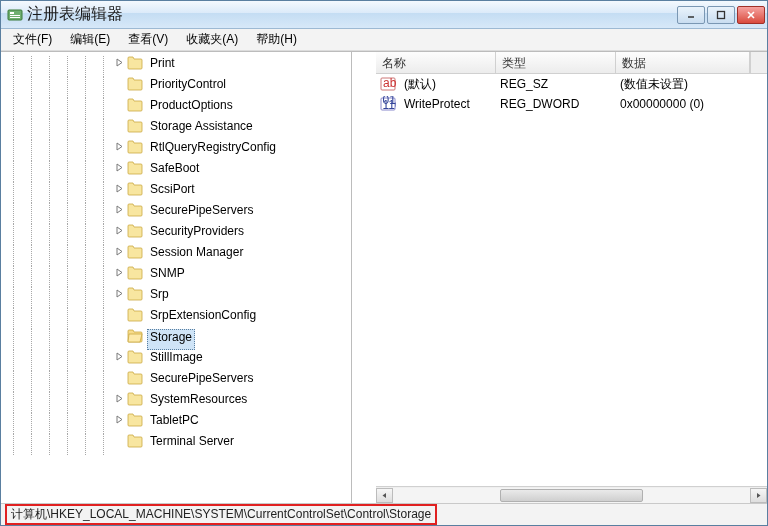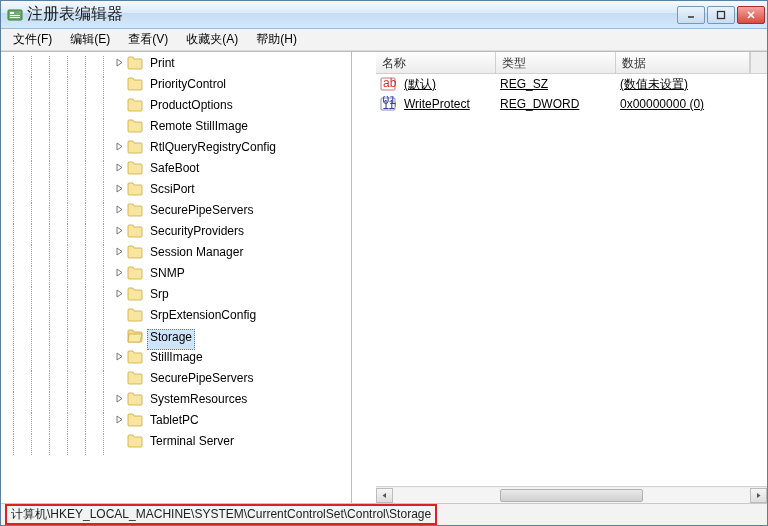--- a/index.html
+++ b/index.html
@@ -51,21 +51,21 @@
   .folder-icon { width:16px; height:14px; margin-right:4px; display:inline-block;}
   .folder-icon svg{width:16px;height:14px;}
   .tree-row .label { padding:0 3px; cursor:default;}
   .indent { display:inline-block; height:100%; }
   .list-pane { flex:1; display:flex; flex-direction:column; overflow:hidden;margin-left:24px; }
   .list-header {
     height:22px; background:linear-gradient(to bottom,#fdfdfd,#ececec);
     border-bottom:1px solid #d0d0d0; display:flex;
   }
   .col-h { border-right:1px solid #d0d0d0; padding:3px 6px; color:#333; cursor:default;}
-  .list-body { flex:1; overflow:auto;text-decoration:underline; }
+  .list-body { flex:1; overflow:auto; }
   .list-row { display:flex; height:20px; align-items:center; }
   .cell { padding:1px 6px; overflow:hidden; text-overflow:ellipsis; white-space:nowrap;}
   .val-icon { width:16px; height:16px; margin:0 2px 0 4px; display:inline-flex; align-items:center; justify-content:center;}
   .hscroll {
     height:17px; background:#efefef; border-top:1px solid #d0d0d0;
     display:flex; align-items:center;
   }
   .hscroll .track{flex:1; height:15px; background:#f4f4f4; position:relative;}
   .hscroll .thumb{position:absolute; left:30%; width:40%; top:1px; height:13px; background:linear-gradient(to bottom,#eaeaea,#cfcfcf); border:1px solid #b0b0b0; border-radius:2px;}
   .hscroll .btn{width:17px;height:15px;background:linear-gradient(to bottom,#f6f6f6,#dedede);border:1px solid #bcbcbc;display:flex;align-items:center;justify-content:center;}
@@ -180,21 +180,21 @@
               <span style="display:inline-block;width:1px;height:21px;border-left:1px dotted #a8a8a8;margin-left:17px;"></span>
               <span style="display:inline-block;width:1px;height:21px;border-left:1px dotted #a8a8a8;margin-left:17px;"></span>
               <span style="display:inline-block;width:1px;height:21px;border-left:1px dotted #a8a8a8;margin-left:17px;"></span>
               <span style="display:inline-block;width:1px;height:21px;border-left:1px dotted #a8a8a8;margin-left:17px;"></span>
               <span style="display:inline-block;width:1px;height:21px;border-left:1px dotted #a8a8a8;margin-left:17px;"></span>
             </span>
             <span class="toggle blank"></span>
             <span class="folder-icon"><svg viewBox="0 0 16 14">
                 <path d="M1 3 L1 12 Q1 13 2 13 L14 13 Q15 13 15 12 L15 4 Q15 3 14 3 L7 3 L6 1 L2 1 Q1 1 1 2 Z" fill="#f8e6a0" stroke="#caa843" stroke-width="0.8"></path>
               </svg></span>
-            <span class="label">Remote StillImage</span>
+            <span class="label">Storage Assistance</span>
           </div>
           <div class="tree-row">
             <span class="indent" style="width:112px;display:inline-flex;align-items:center;">
               <span style="display:inline-block;width:1px;height:21px;border-left:1px dotted #a8a8a8;margin-left:12px;"></span>
               <span style="display:inline-block;width:1px;height:21px;border-left:1px dotted #a8a8a8;margin-left:17px;"></span>
               <span style="display:inline-block;width:1px;height:21px;border-left:1px dotted #a8a8a8;margin-left:17px;"></span>
               <span style="display:inline-block;width:1px;height:21px;border-left:1px dotted #a8a8a8;margin-left:17px;"></span>
               <span style="display:inline-block;width:1px;height:21px;border-left:1px dotted #a8a8a8;margin-left:17px;"></span>
               <span style="display:inline-block;width:1px;height:21px;border-left:1px dotted #a8a8a8;margin-left:17px;"></span>
             </span>

